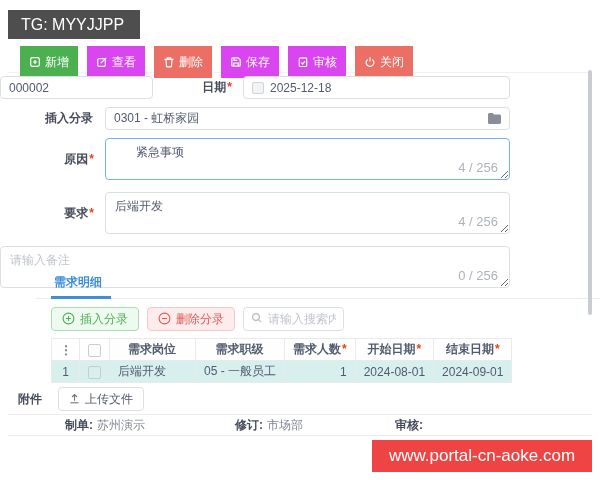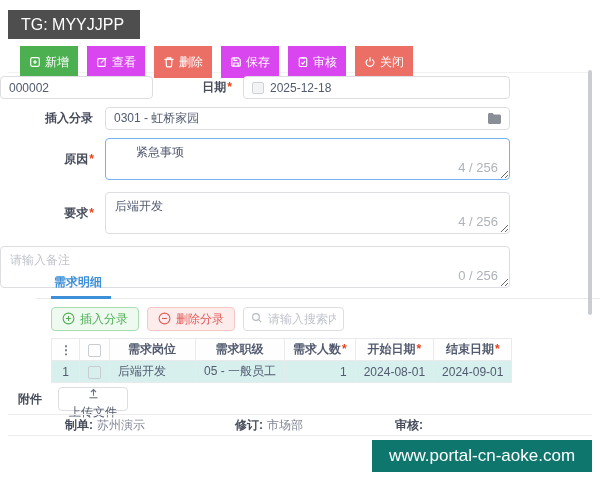--- a/index.html
+++ b/index.html
@@ -10,21 +10,21 @@
     font-size:12px; color:#515a6e;
   }
   
   .tg-overlay {
     position:absolute; left:8px; top:10px; width:132px; height:29px;
     background:#4e4e4e; color:#fff; font-size:16px;
     display:flex; align-items:center; padding-left:13px; z-index:30;
   }
   .url-overlay {
     position:absolute; right:8px; bottom:8px; width:220px; height:32px;
-    background:#0f766e; color:#fff; font-size:17px;
+    background:#ef4444; color:#fff; font-size:17px;
     display:flex; align-items:center; justify-content:center; z-index:30;
   }
   .vscrollbar {
     position:absolute; right:8px; top:70px; width:4px; height:245px;
     background:#c9cdd1; border-radius:2px;
   }
   .card-top {
     position:absolute; top:72px; left:8px; right:8px; height:0;
     border-top:1px solid #f0f1f2;
   }
@@ -122,21 +122,21 @@
   .cb {
     width:13px; height:13px; border:1px solid #c9ccd2; border-radius:2px;
     display:inline-block; vertical-align:middle; background:transparent; cursor:pointer;
   }
   
   .attach { position:absolute; top:387px; left:0; display:flex; align-items:center; }
   .attach-label { margin-left:18px; font-weight:bold; color:#464c5b; }
   .upload-btn {
     margin-left:16px; height:24px; padding:0 10px; border:1px solid #dcdee2;
     border-radius:4px; background:#fff; color:#515a6e; font:inherit; font-size:12px;
-    display:inline-flex; align-items:center; gap:5px; cursor:pointer; line-height:1;flex-direction:column;
+    display:inline-flex; align-items:center; gap:5px; cursor:pointer; line-height:1;
   }
   
   .footer {
     position:absolute; top:414px; left:8px; right:8px; height:22px;
     border-top:1px solid #ececec; border-bottom:1px solid #ececec;
   }
   .fcell { position:absolute; top:0; line-height:20px; white-space:nowrap; }
   .fcell .flbl { font-weight:bold; color:#464c5b; }
   .fcell .fval { color:#808695; margin-left:4px; }
   .fc1 { left:57px; } .fc2 { left:227px; } .fc3 { left:387px; }

